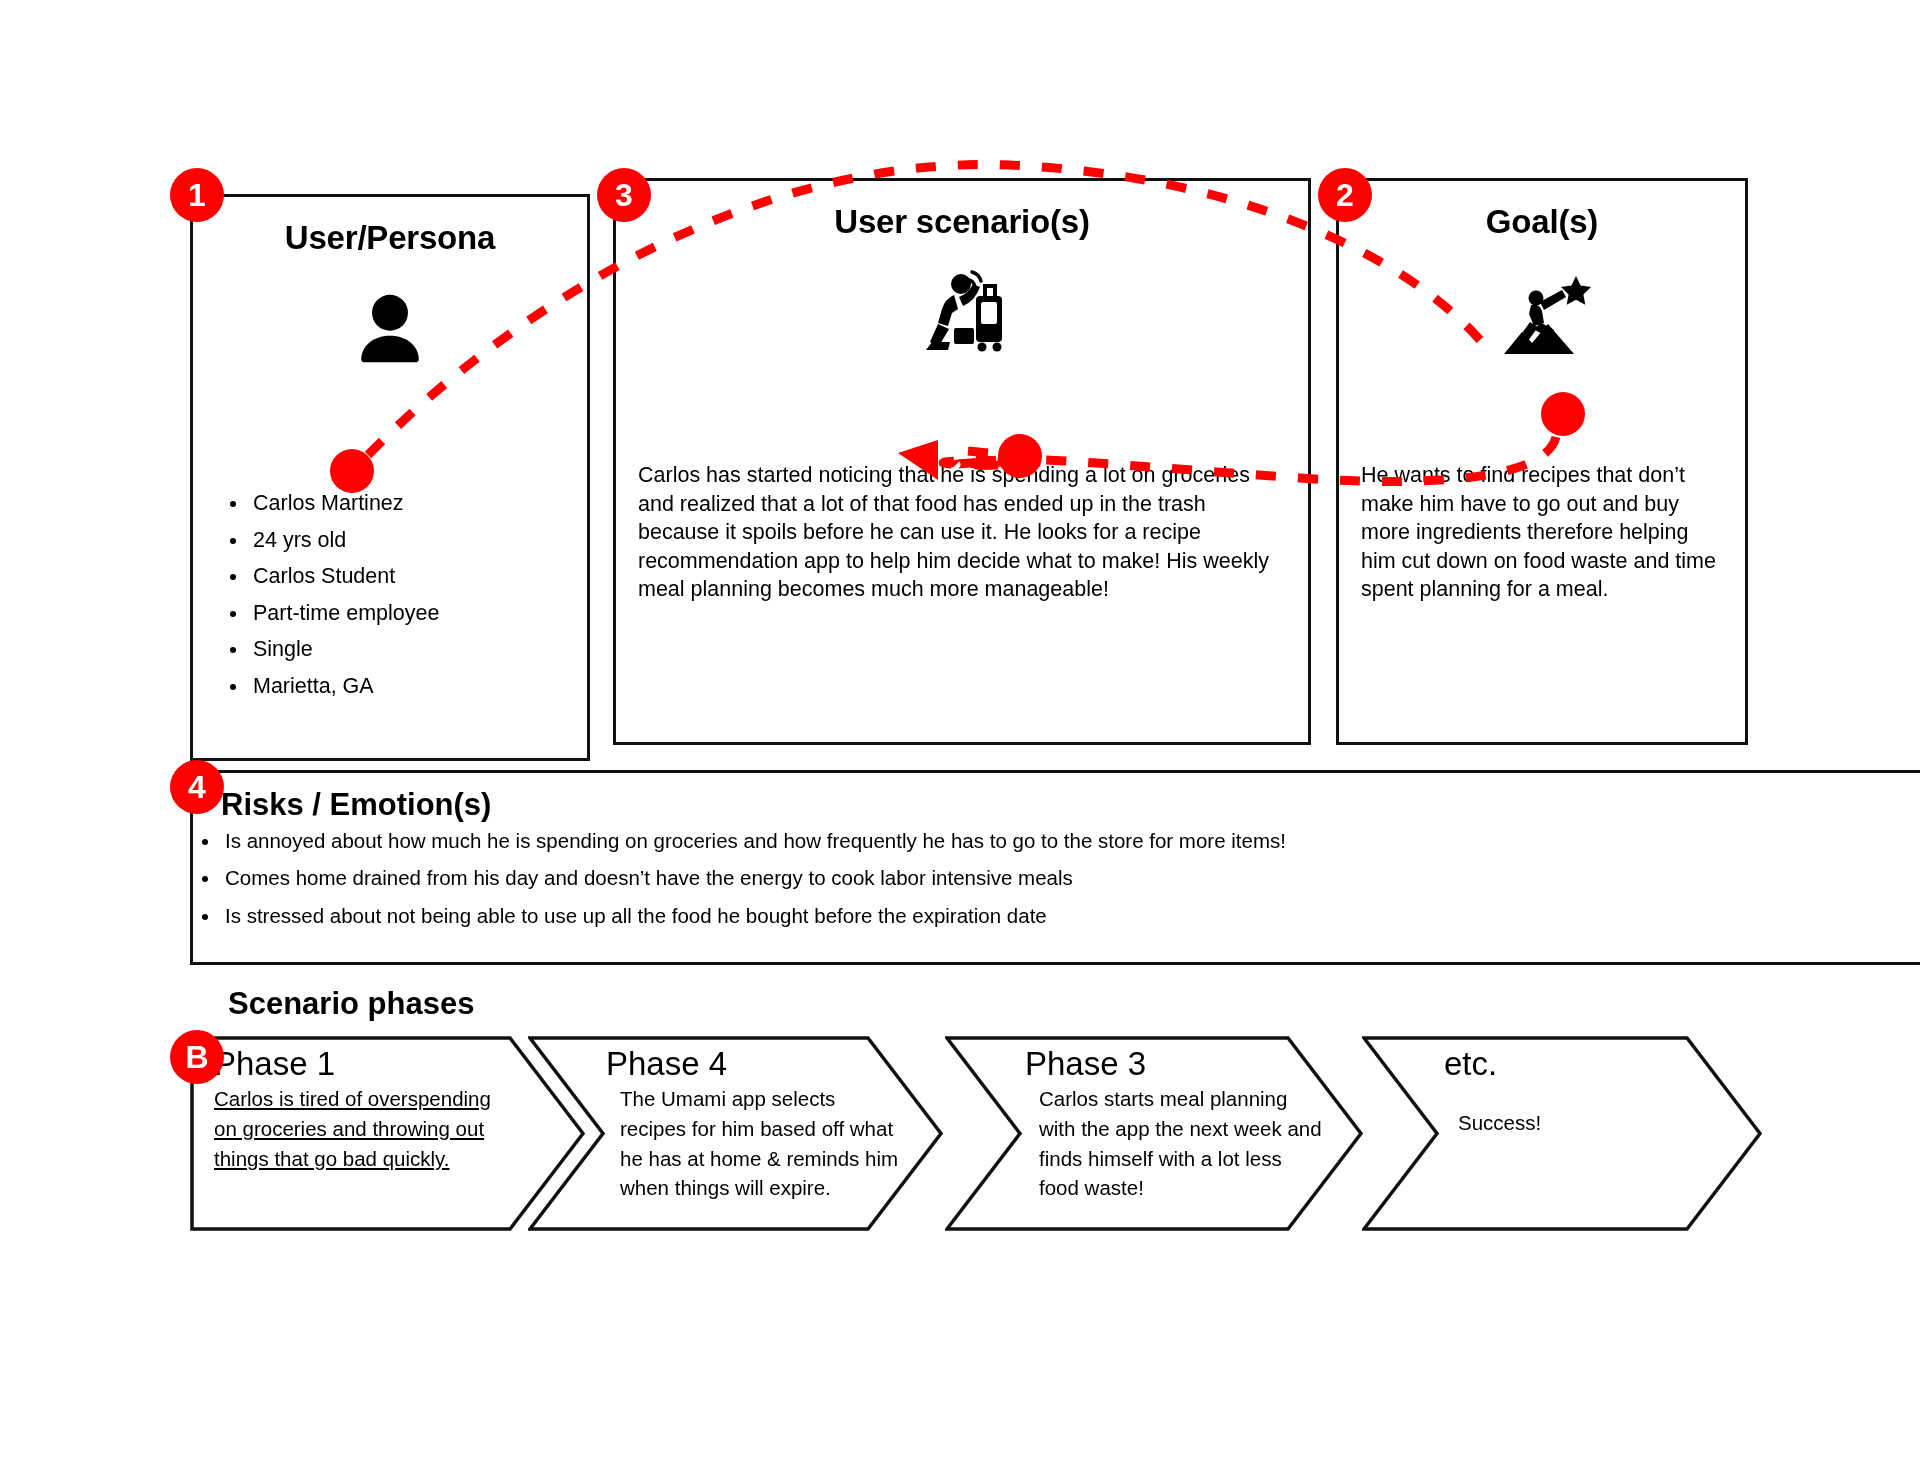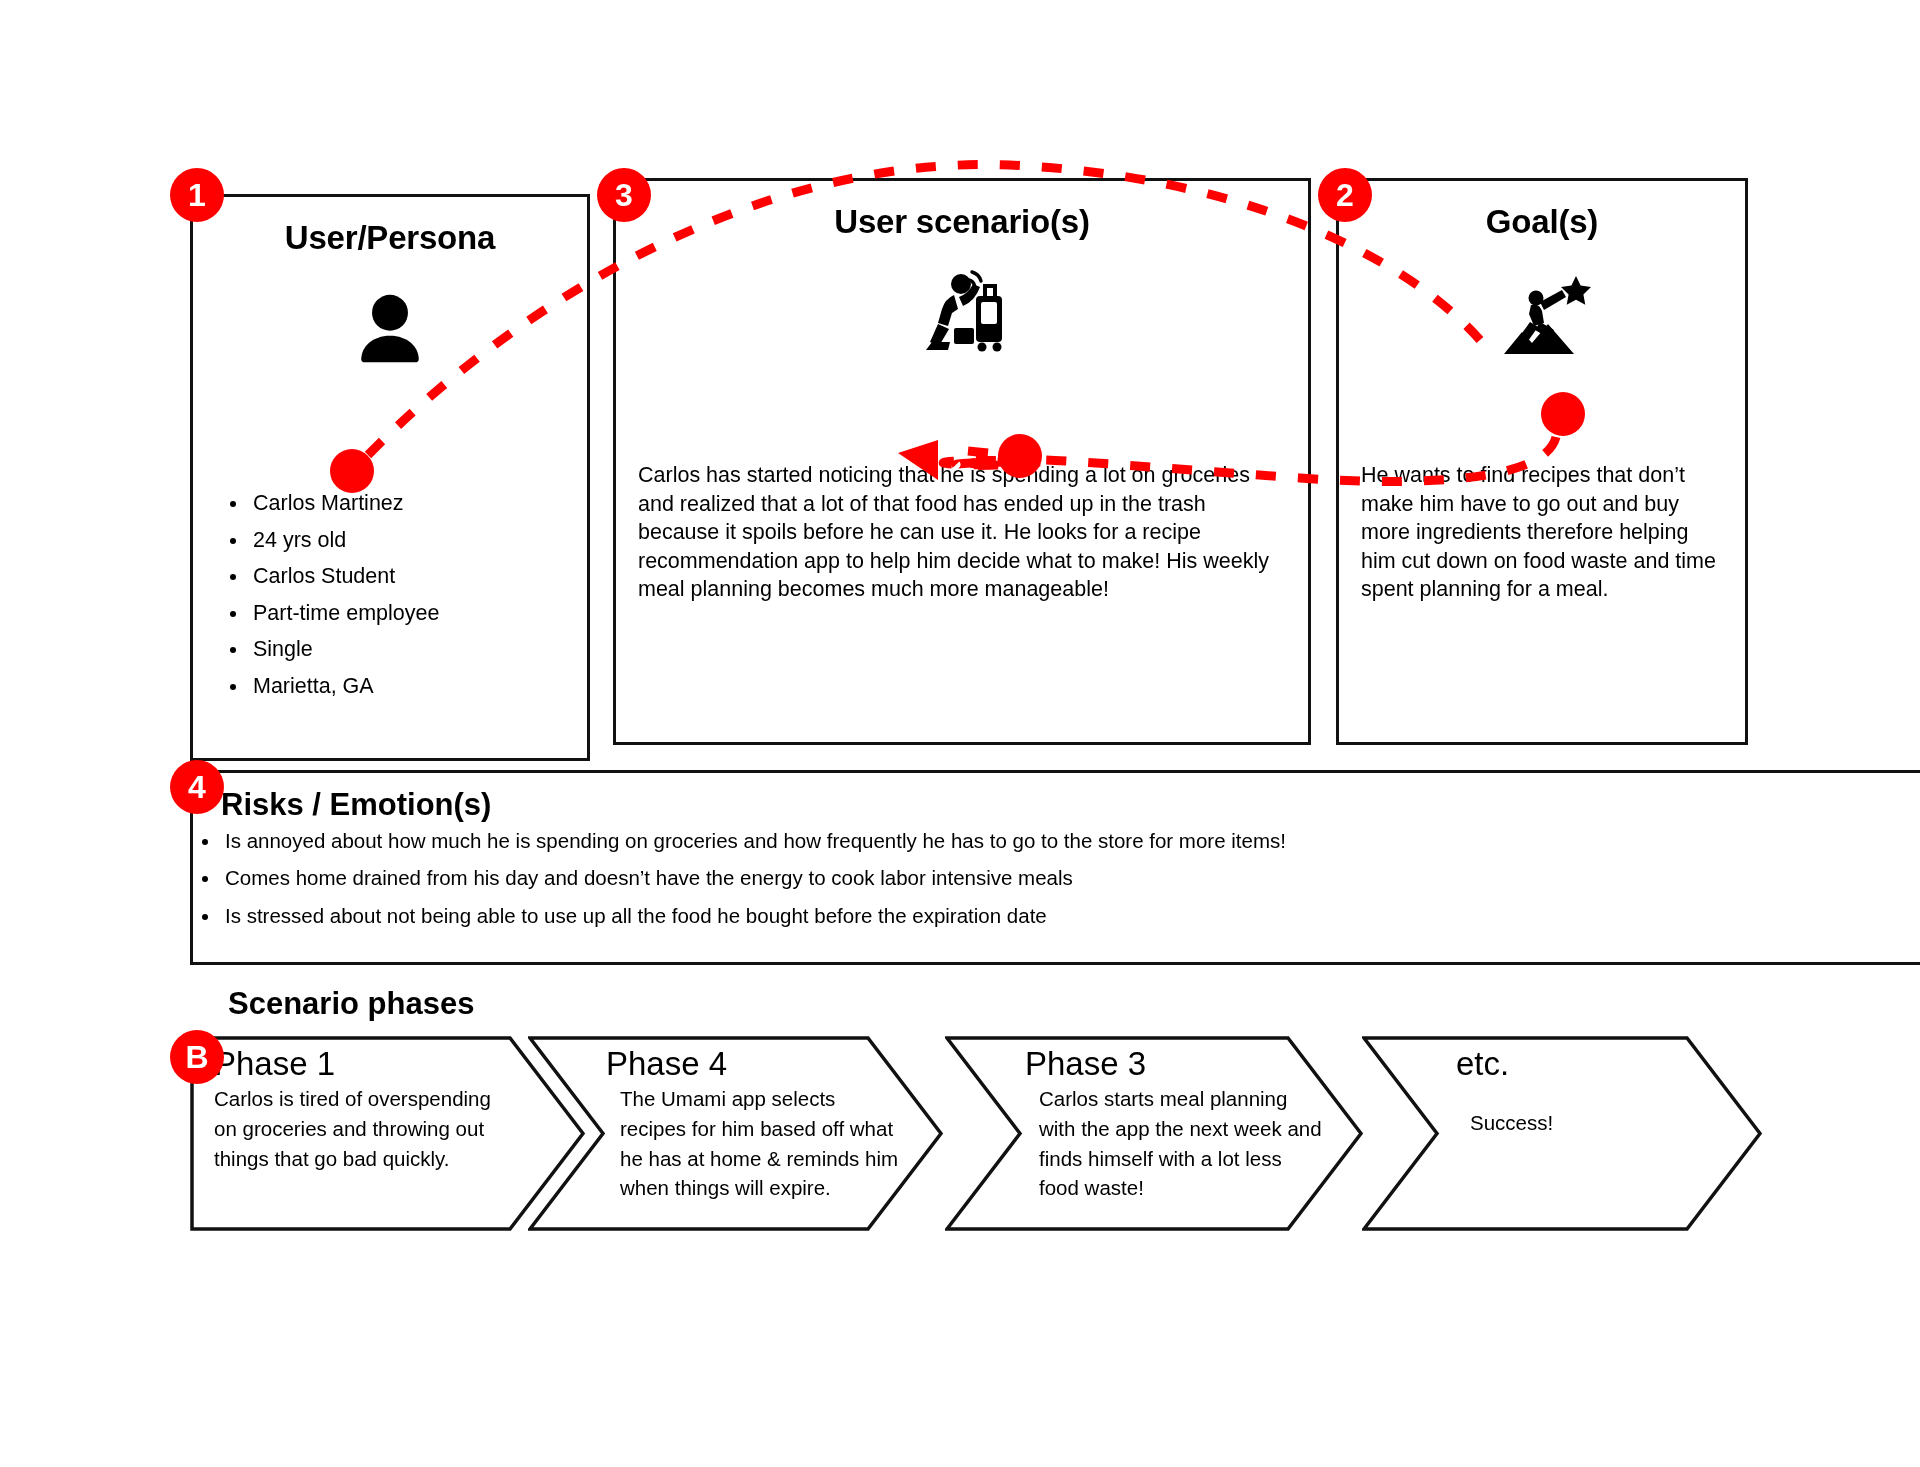--- a/index.html
+++ b/index.html
@@ -243,21 +243,21 @@
   </div>
 
   <div id="phases-row">
 
     <div class="chevron" style="left:0px; width:395px;">
       <svg viewBox="0 0 395 195" preserveAspectRatio="none" aria-hidden="true">
         <path d="M2,2 L320,2 L393,97.5 L320,193 L2,193 Z" fill="#ffffff" stroke="#111111" stroke-width="3.5"></path>
       </svg>
       <div class="chev-content">
         <div class="chev-title">Phase 1</div>
-        <p class="chev-text" style="padding-left:0;">Carlos is tired of overspending on groceries and throwing out things that go bad quickly.</p>
+        <p class="chev-text" style="padding-left:0;text-decoration:underline;">Carlos is tired of overspending on groceries and throwing out things that go bad quickly.</p>
       </div>
     </div>
 
     <div class="chevron" style="left:338px; width:415px;">
       <svg viewBox="0 0 415 195" preserveAspectRatio="none" aria-hidden="true">
         <path d="M2,2 L340,2 L413,97.5 L340,193 L2,193 L75,97.5 Z" fill="#ffffff" stroke="#111111" stroke-width="3.5"></path>
       </svg>
       <div class="chev-content" style="left:78px;">
         <div class="chev-title">Phase 4</div>
         <p class="chev-text">The Umami app selects recipes for him based off what he has at home &amp; reminds him when things will expire.</p>
@@ -271,21 +271,21 @@
       <div class="chev-content" style="left:80px;">
         <div class="chev-title">Phase 3</div>
         <p class="chev-text">Carlos starts meal planning with the app the next week and finds himself with a lot less food waste!</p>
       </div>
     </div>
 
     <div class="chevron" style="left:1172px; width:400px;">
       <svg viewBox="0 0 400 195" preserveAspectRatio="none" aria-hidden="true">
         <path d="M2,2 L325,2 L398,97.5 L325,193 L2,193 L75,97.5 Z" fill="#ffffff" stroke="#111111" stroke-width="3.5"></path>
       </svg>
-      <div class="chev-content" style="left:94px;">
+      <div class="chev-content" style="left:82px;">
         <div class="chev-title">etc.</div>
         <p class="chev-text" style="margin-top:26px;">Success!</p>
       </div>
     </div>
 
   </div>
 
   <svg id="connectors" viewBox="0 0 1920 1467" aria-hidden="true">
 
     <circle cx="352" cy="471" r="22" fill="#FF0000"></circle>

